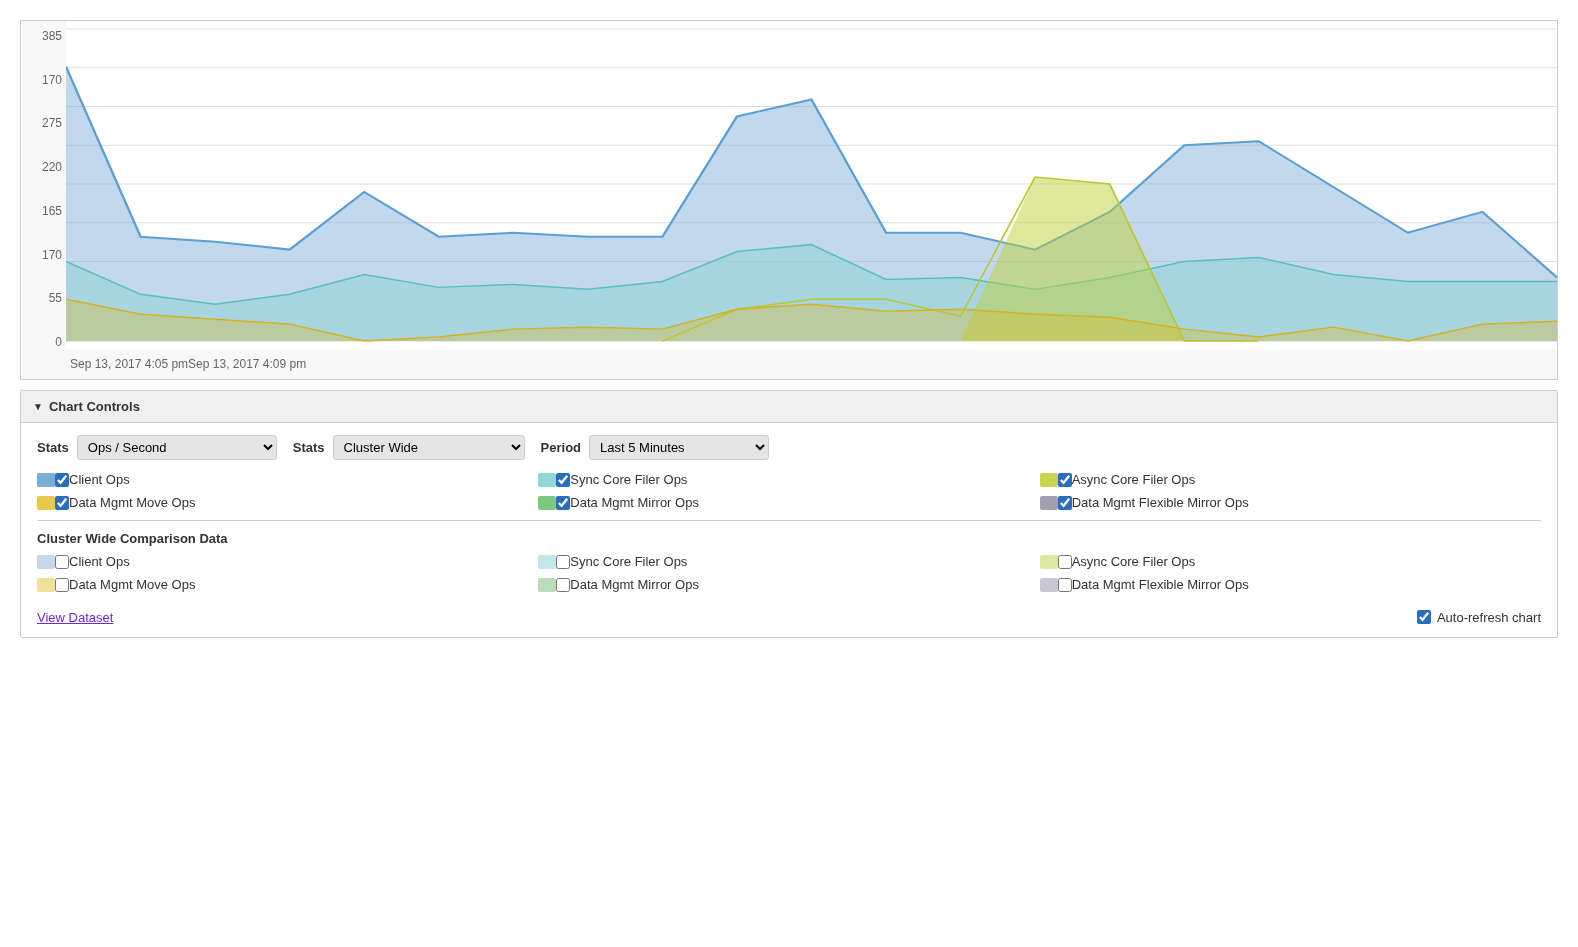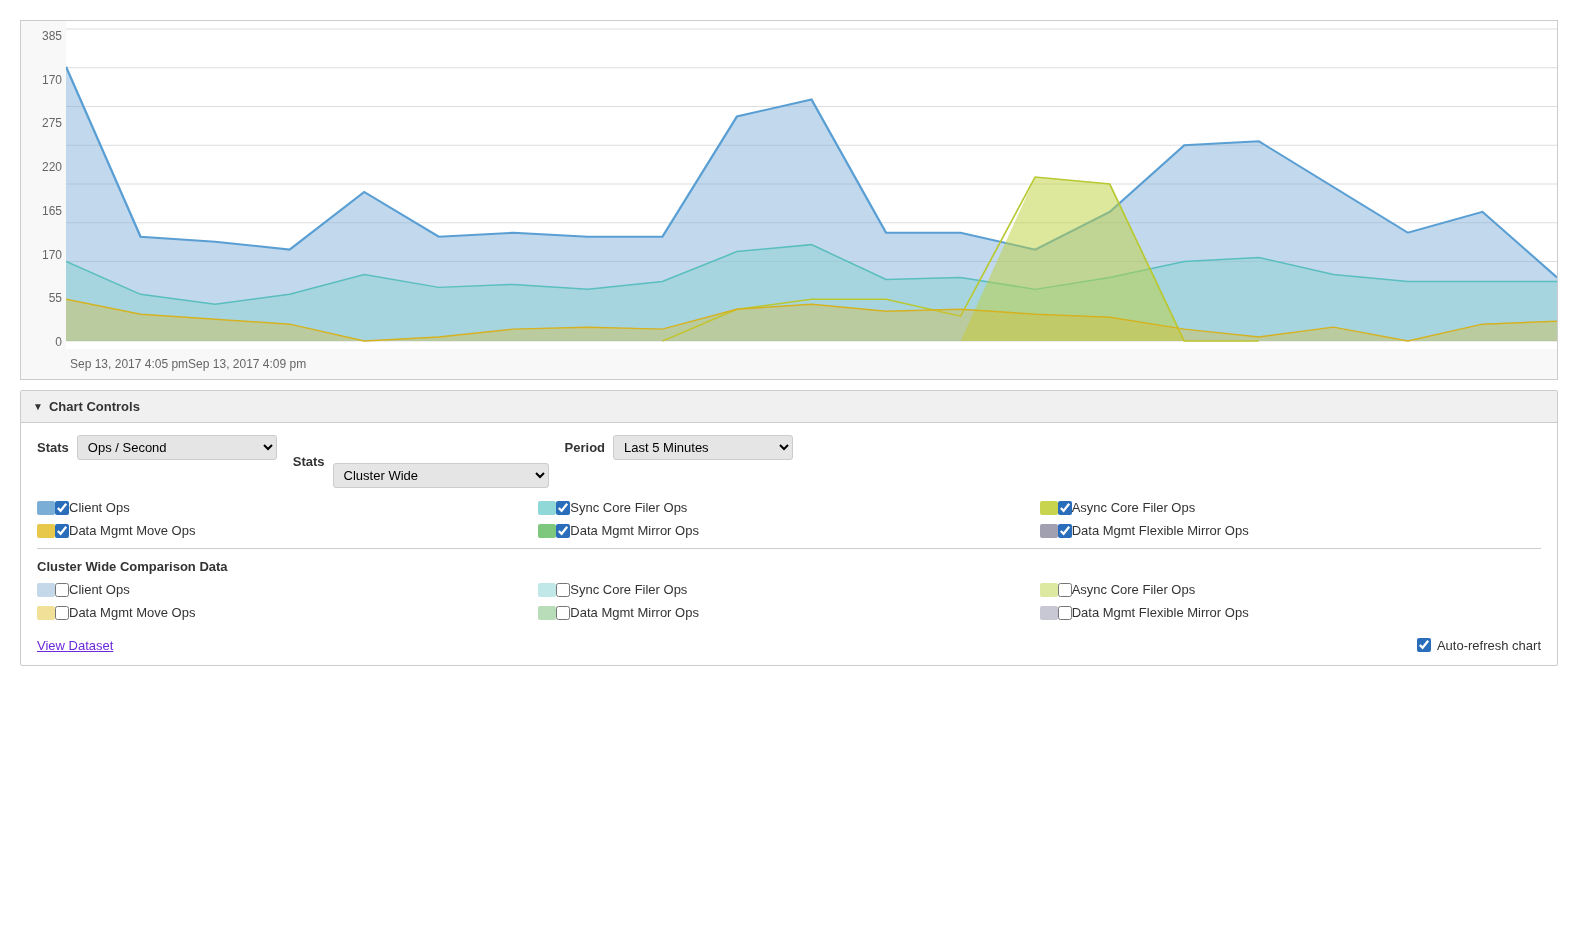--- a/index.html
+++ b/index.html
@@ -103,21 +103,21 @@
       background: #f0f0f0;
       border-bottom: 1px solid #ccc;
     }
 
     .controls-body {
       padding: 12px 16px;
     }
 
     .controls-row {
       display: flex;
-      align-items: flex-start;
+      align-items: center;
       gap: 16px;
       margin-bottom: 12px;
     }
 
     .control-group {
       display: flex;
       align-items: center;
       gap: 8px;
     }
 
@@ -130,22 +130,21 @@
     select {
       font-size: 13px;
       padding: 3px 6px;
       border: 1px solid #ccc;
       border-radius: 3px;
       background: #e5e5e5;
       appearance: auto;
     }
 
     .source-select {
-      width: 216px;
-      margin-top: 28px;
+      width: 192px;
     }
 
     .stats-select {
       width: 200px;
     }
 
     .period-select {
       width: 180px;
     }
 

